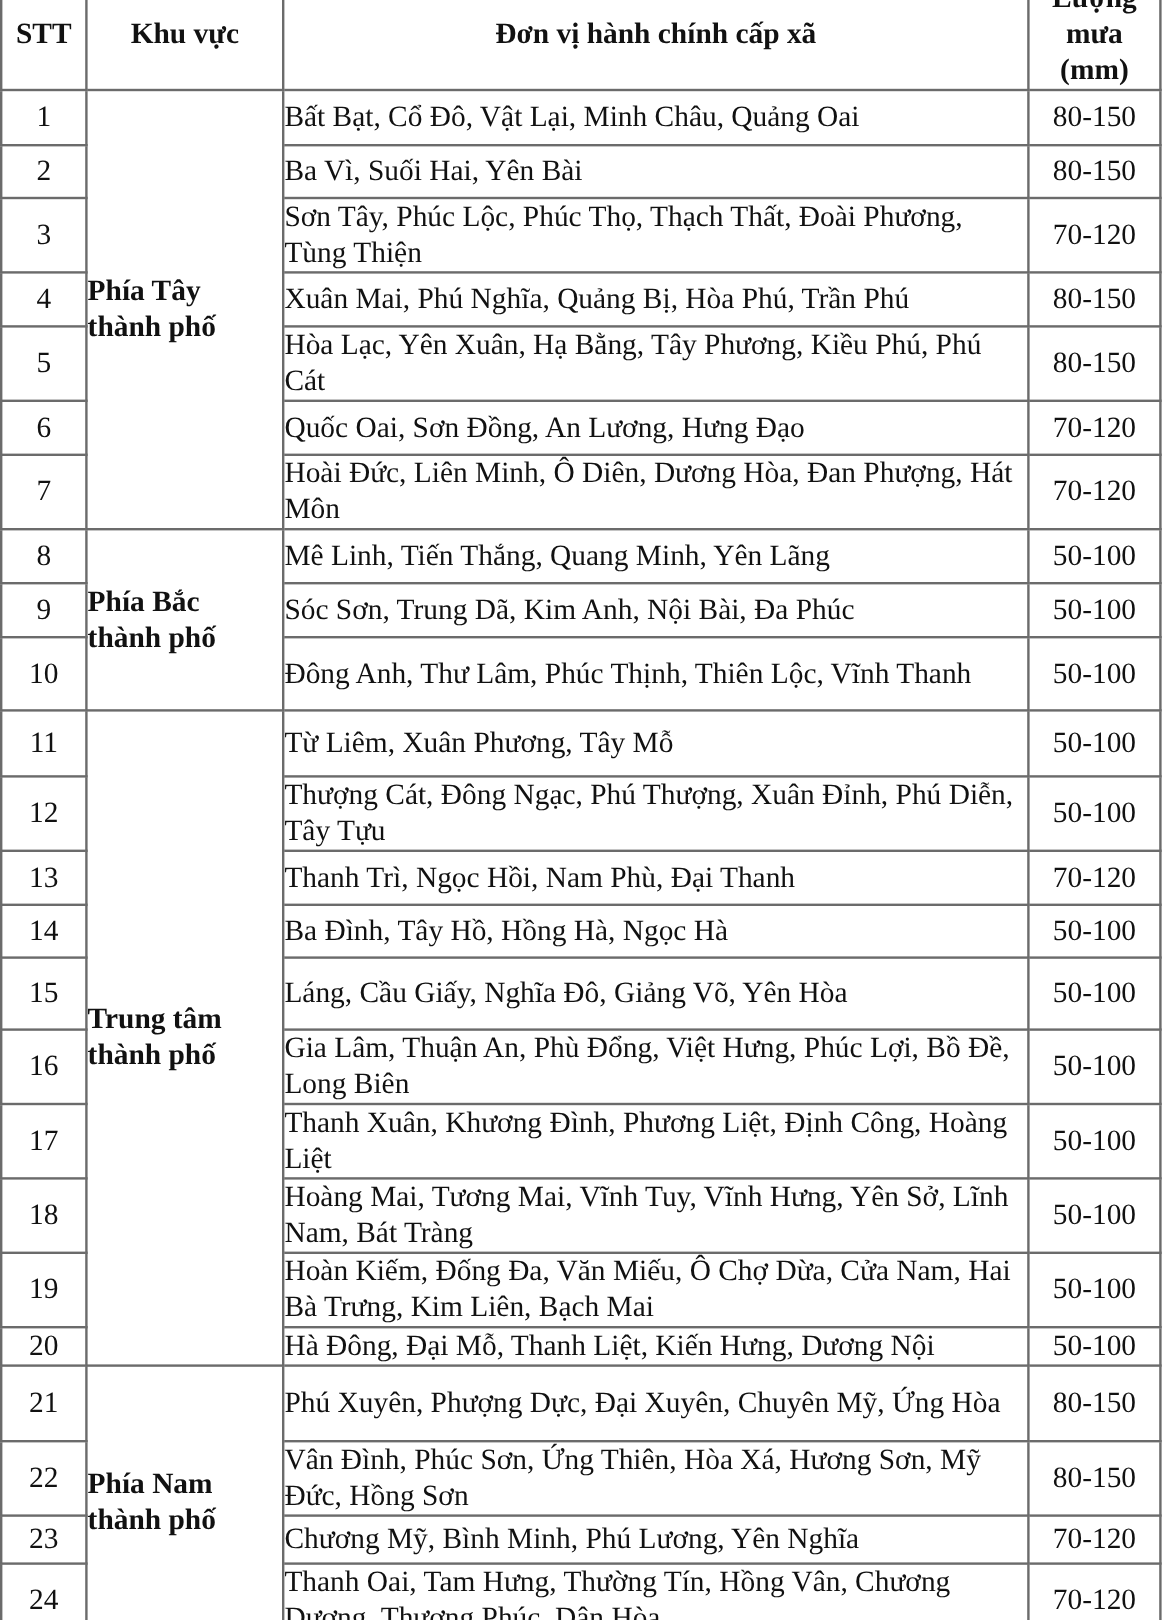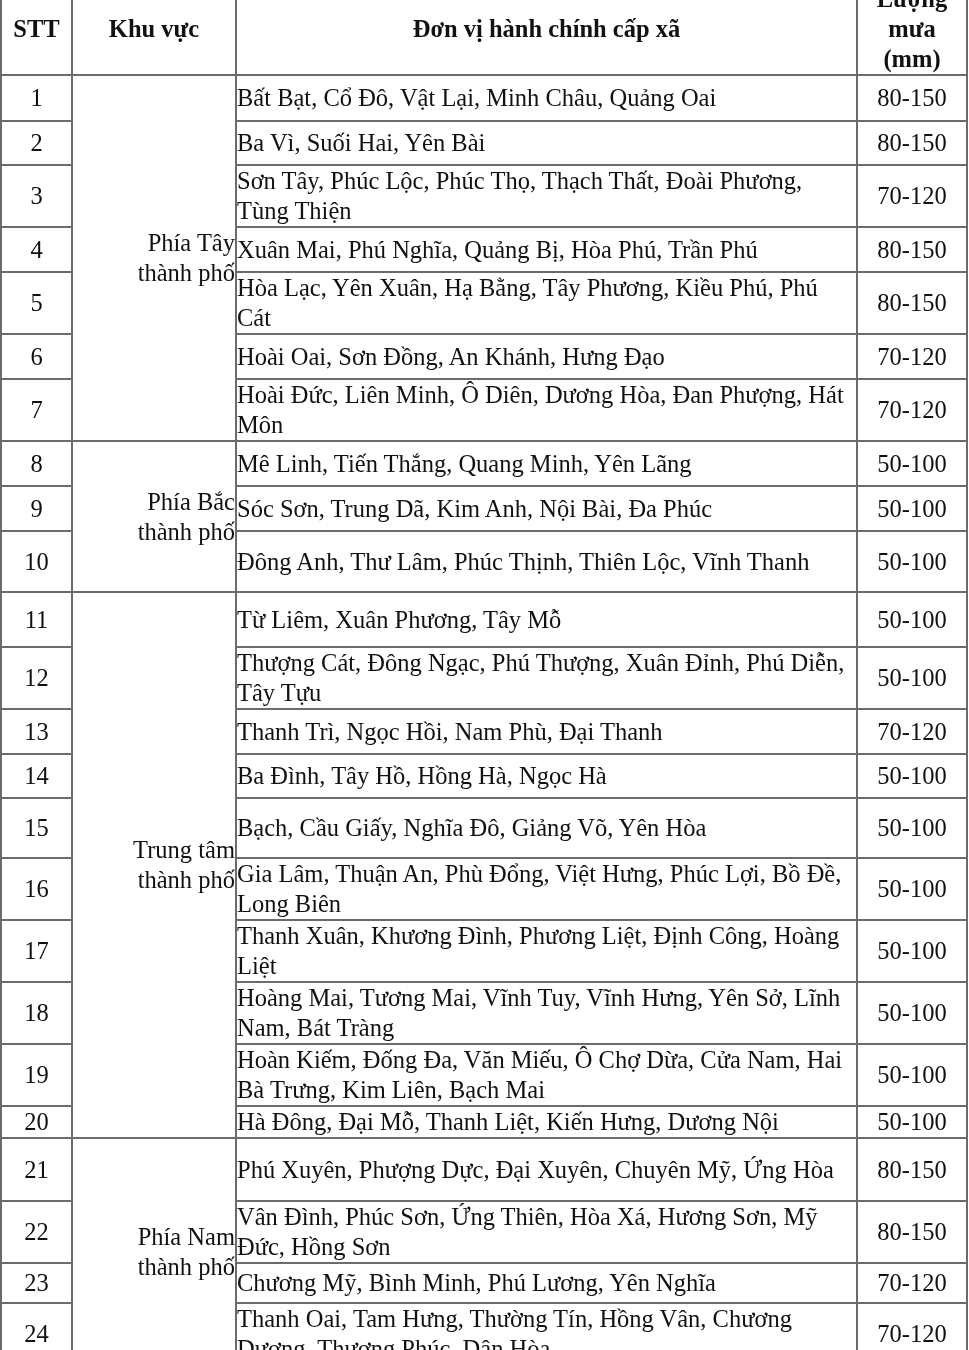--- a/index.html
+++ b/index.html
@@ -19,21 +19,21 @@
     vertical-align: middle;
     line-height: 30px;
   }
   col.c-stt { width: 71px; }
   col.c-kv { width: 164px; }
   col.c-dv { width: 621px; }
   col.c-lm { width: 110px; }
   th { font-weight: bold; text-align: center; }
   th.h-lm { line-height: 31px; padding-top: 0; }
   td.stt { text-align: center; }
-  td.kv { text-align: right; line-height: 30px; }
+  td.kv { text-align: left; line-height: 30px; font-weight: bold; }
   td.dv { text-align: left; padding-left: 9px; padding-right: 2px; }
   td.lm { text-align: center; border-radius: 20px; }
   tr.head { height: 91px; }
 </style>
 </head>
 <body>
 
 <table class="rain">
   <colgroup>
       <col class="c-stt">
@@ -71,21 +71,21 @@
       <td class="dv">Xuân Mai, Phú Nghĩa, Quảng Bị, Hòa Phú, Trần Phú</td>
       <td class="lm">80-150</td>
     </tr>
     <tr style="height:61px">
       <td class="stt">5</td>
       <td class="dv">Hòa Lạc, Yên Xuân, Hạ Bằng, Tây Phương, Kiều Phú, Phú Cát</td>
       <td class="lm">80-150</td>
     </tr>
     <tr style="height:45px">
       <td class="stt">6</td>
-      <td class="dv">Hoài Oai, Sơn Đồng, An Khánh, Hưng Đạo</td>
+      <td class="dv">Quốc Oai, Sơn Đồng, An Lương, Hưng Đạo</td>
       <td class="lm">70-120</td>
     </tr>
     <tr style="height:61px">
       <td class="stt">7</td>
       <td class="dv">Hoài Đức, Liên Minh, Ô Diên, Dương Hòa, Đan Phượng, Hát Môn</td>
       <td class="lm">70-120</td>
     </tr>
 
     <tr style="height:45px">
       <td class="stt">8</td>
@@ -120,21 +120,21 @@
       <td class="dv">Thanh Trì, Ngọc Hồi, Nam Phù, Đại Thanh</td>
       <td class="lm">70-120</td>
     </tr>
     <tr style="height:44px">
       <td class="stt">14</td>
       <td class="dv">Ba Đình, Tây Hồ, Hồng Hà, Ngọc Hà</td>
       <td class="lm">50-100</td>
     </tr>
     <tr style="height:60px">
       <td class="stt">15</td>
-      <td class="dv">Bạch, Cầu Giấy, Nghĩa Đô, Giảng Võ, Yên Hòa</td>
+      <td class="dv">Láng, Cầu Giấy, Nghĩa Đô, Giảng Võ, Yên Hòa</td>
       <td class="lm">50-100</td>
     </tr>
     <tr style="height:61px">
       <td class="stt">16</td>
       <td class="dv">Gia Lâm, Thuận An, Phù Đổng, Việt Hưng, Phúc Lợi, Bồ Đề, Long Biên</td>
       <td class="lm">50-100</td>
     </tr>
     <tr style="height:61px">
       <td class="stt">17</td>
       <td class="dv">Thanh Xuân, Khương Đình, Phương Liệt, Định Công, Hoàng Liệt</td>

